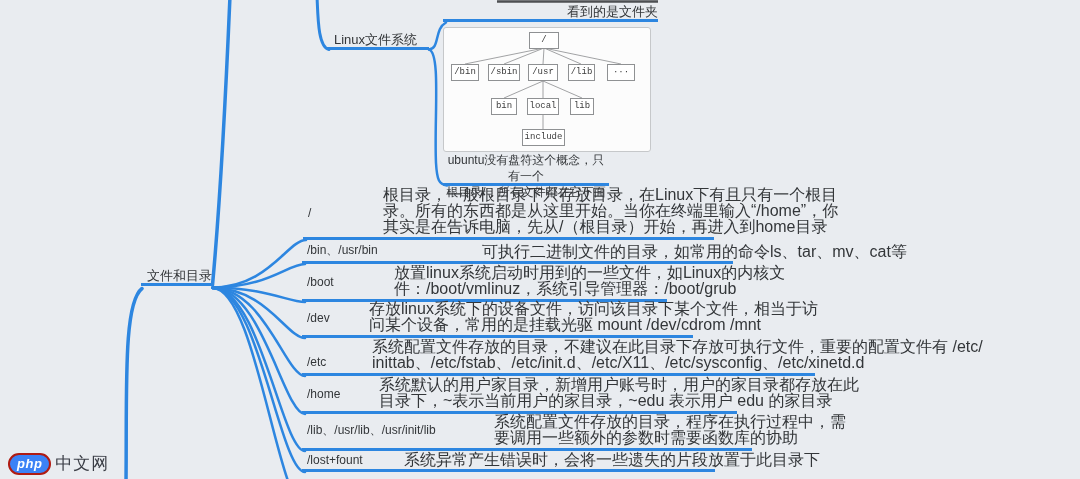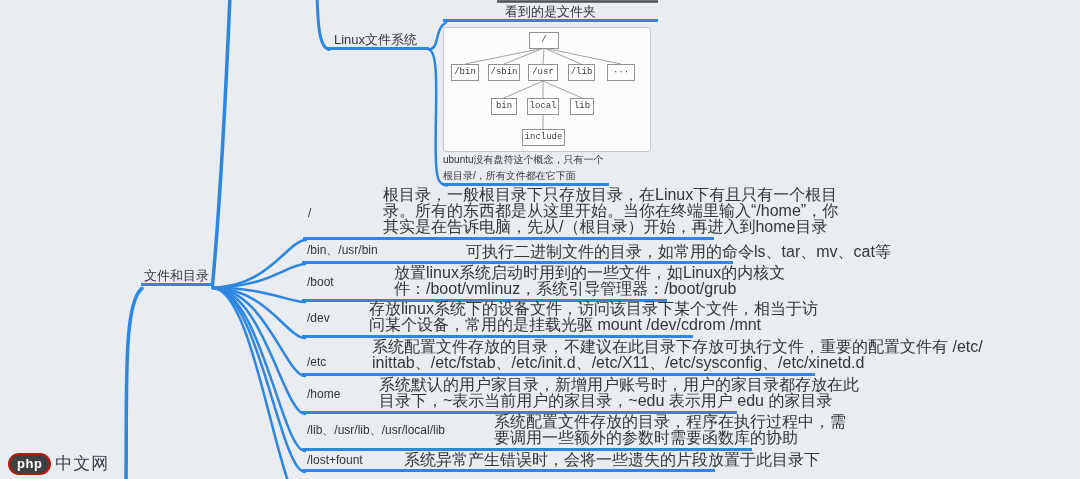--- a/index.html
+++ b/index.html
@@ -8,40 +8,40 @@
     --bg:#e9ecf0;
   }
   *{margin:0;padding:0;box-sizing:border-box}
   html,body{width:1080px;height:479px;overflow:hidden}
   body{background:var(--bg);font-family:"Liberation Sans","DejaVu Sans",sans-serif;color:var(--text)}
   #stage{position:relative;width:1080px;height:479px;overflow:hidden}
   svg.connectors{position:absolute;left:0;top:0;pointer-events:none}
 
   
   .topic{position:absolute;border-bottom:3px solid var(--blue);font-size:13px;color:var(--text);white-space:nowrap}
-  .topic.center{text-align:center}
+  .topic.center{text-align:right}
 
   
   .row{position:absolute;border-bottom:3px solid var(--blue)}
   .dlabel{position:absolute;left:5px;font-size:12px;color:var(--text);white-space:nowrap}
   .desc{position:absolute;bottom:2px;font-size:16px;line-height:16px;color:var(--text);white-space:nowrap}
 
   
   .img-node{position:absolute;left:443px;top:27px;width:208px;height:125px;
     background:#fcfcfc;border:1px solid #c6c8ca;border-radius:3px}
   .tbox{position:absolute;border:1px solid #8f9193;background:#fff;
     font-family:"Liberation Mono","DejaVu Sans Mono",monospace;font-size:9px;line-height:15px;
     color:#3c3c3c;text-align:center;height:17px}
   .caption{position:absolute;left:443px;top:152px;width:166px;height:34px;
-    border-bottom:3px solid var(--blue);text-align:left;font-size:10px;line-height:16px;color:var(--text)}
+    border-bottom:3px solid var(--blue);text-align:center;font-size:12px;line-height:16px;color:var(--text)}
 
   
   .logo{position:absolute;left:8px;top:452px;display:flex;align-items:center;gap:4px}
-  .logo-badge{display:inline-block;background:#404040;border:2px solid #b01b12;color:#fff;
-    font-size:13px;font-weight:bold;line-height:15px;padding:1px 7px 2px 7px;
+  .logo-badge{display:inline-block;background:#3b82f6;border:2px solid #b01b12;color:#fff;
+    font-size:13px;font-weight:bold;font-style:italic;line-height:15px;padding:1px 7px 2px 7px;
     border-radius:11px;letter-spacing:0.5px}
   .logo-text{font-size:17px;font-weight:normal;color:#3a3d45;letter-spacing:1px}
 </style>
 </head>
 <body>
 
 <div id="stage">
 
   <svg class="connectors" width="1080" height="479" viewBox="0 0 1080 479">
     <g fill="none" stroke="#2d86e0" stroke-linecap="round">
@@ -117,21 +117,21 @@
     <span class="dlabel" style="bottom:17px">/</span>
     <div class="desc" style="left:80px">
       <div>根目录，一般根目录下只存放目录，在Linux下有且只有一个根目</div>
       <div>录。所有的东西都是从这里开始。当你在终端里输入“/home”，你</div>
       <div>其实是在告诉电脑，先从/（根目录）开始，再进入到home目录</div>
     </div>
   </div>
 
   <div class="row" style="left:302px;top:247px;width:431px;height:17px">
     <span class="dlabel" style="bottom:2px">/bin、/usr/bin</span>
-    <div class="desc" style="left:164px;bottom:1px">
+    <div class="desc" style="left:180px;bottom:1px">
       <div>可执行二进制文件的目录，如常用的命令ls、tar、mv、cat等</div>
     </div>
   </div>
 
   <div class="row" style="left:302px;top:269px;width:365px;height:33px">
     <span class="dlabel" style="bottom:10px">/boot</span>
     <div class="desc" style="left:92px">
       <div>放置linux系统启动时用到的一些文件，如Linux的内核文</div>
       <div>件：/boot/vmlinuz，系统引导管理器：/boot/grub</div>
     </div>
@@ -155,21 +155,21 @@
 
   <div class="row" style="left:302px;top:381px;width:435px;height:33px">
     <span class="dlabel" style="bottom:10px">/home</span>
     <div class="desc" style="left:77px">
       <div>系统默认的用户家目录，新增用户账号时，用户的家目录都存放在此</div>
       <div>目录下，~表示当前用户的家目录，~edu 表示用户 edu 的家目录</div>
     </div>
   </div>
 
   <div class="row" style="left:302px;top:418px;width:450px;height:33px">
-    <span class="dlabel" style="bottom:9px">/lib、/usr/lib、/usr/local/lib</span>
+    <span class="dlabel" style="bottom:9px">/lib、/usr/lib、/usr/init/lib</span>
     <div class="desc" style="left:192px">
       <div>系统配置文件存放的目录，程序在执行过程中，需</div>
       <div>要调用一些额外的参数时需要函数库的协助</div>
     </div>
   </div>
 
   <div class="row" style="left:302px;top:455px;width:413px;height:17px">
     <span class="dlabel" style="bottom:2px">/lost+fount</span>
     <div class="desc" style="left:102px;bottom:1px">
       <div>系统异常产生错误时，会将一些遗失的片段放置于此目录下</div>

